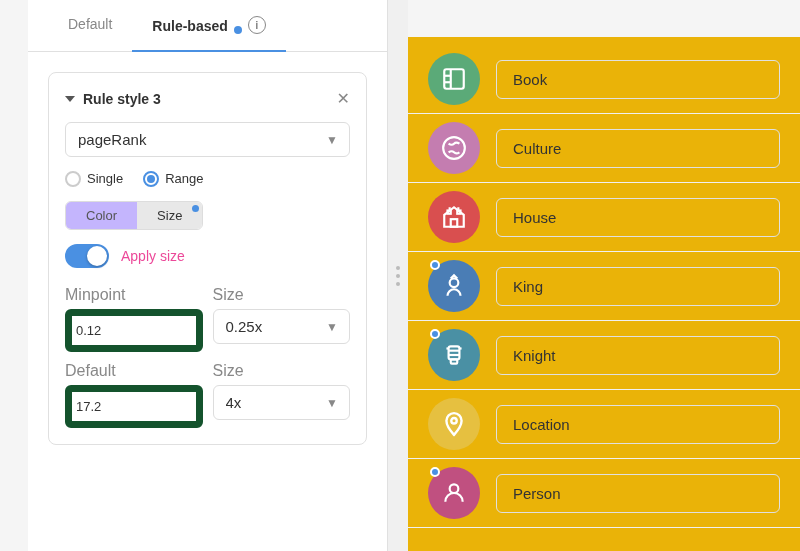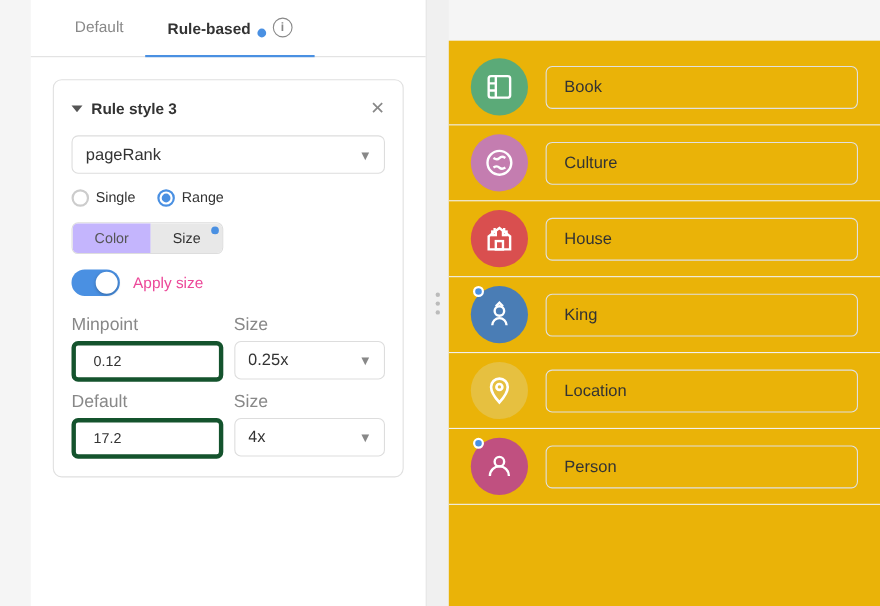--- a/index.html
+++ b/index.html
@@ -255,22 +255,22 @@
 
     .field-group label {
       font-size: 16px;
       color: #888;
       display: block;
       margin-bottom: 5px;
     }
 
     .field-input {
       width: 100%;
-      padding: 7px 16px;
-      border: 4px solid #14532d;
+      padding: 7px 4px;
+      border: 7px solid #14532d;
       border-radius: 6px;
       font-size: 13px;
       color: #333;
     }
 
     
     .divider {
       width: 20px;
       background: #f0f0f0;
       display: flex;
@@ -486,20 +486,34 @@
         <svg width="26" height="26" viewBox="0 0 24 24" fill="none" stroke="white" stroke-width="2">
           <circle cx="12" cy="9" r="4"></circle>
           <path d="M6 21c0-3.3 2.7-6 6-6s6 2.7 6 6"></path>
           <path d="M9 5l3-3 3 3"></path>
         </svg>
         <div class="blue-dot-top"></div>
       </div>
       <div class="node-label-box">King</div>
     </div>
     <div class="node-item">
+      <div class="node-icon" style="background: rgb(74, 144, 164);">
+        <svg width="26" height="26" viewBox="0 0 24 24" fill="none" stroke="white" stroke-width="2">
+          <rect x="7" y="4" width="10" height="12" rx="2"></rect>
+          <line x1="7" y1="8" x2="17" y2="8"></line>
+          <line x1="7" y1="12" x2="17" y2="12"></line>
+          <rect x="9" y="16" width="6" height="4" rx="1"></rect>
+          <line x1="5" y1="6" x2="7" y2="6"></line>
+          <line x1="19" y1="6" x2="17" y2="6"></line>
+        </svg>
+        <div class="blue-dot-top"></div>
+      </div>
+      <div class="node-label-box">Knight</div>
+    </div>
+    <div class="node-item">
       <div class="node-icon" style="background: rgb(230, 192, 64);">
         <svg width="26" height="26" viewBox="0 0 24 24" fill="none" stroke="white" stroke-width="2.2">
           <path d="M12 2C8.1 2 5 5.1 5 9c0 5.2 7 13 7 13s7-7.8 7-13c0-3.9-3.1-7-7-7z"></path>
           <circle cx="12" cy="9" r="2.5"></circle>
         </svg>
       </div>
       <div class="node-label-box">Location</div>
     </div>
     <div class="node-item">
       <div class="node-icon" style="background: rgb(192, 80, 128);">

